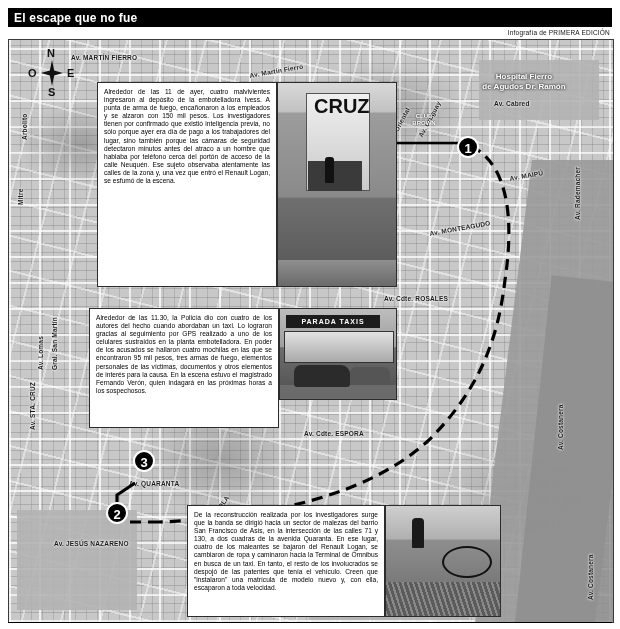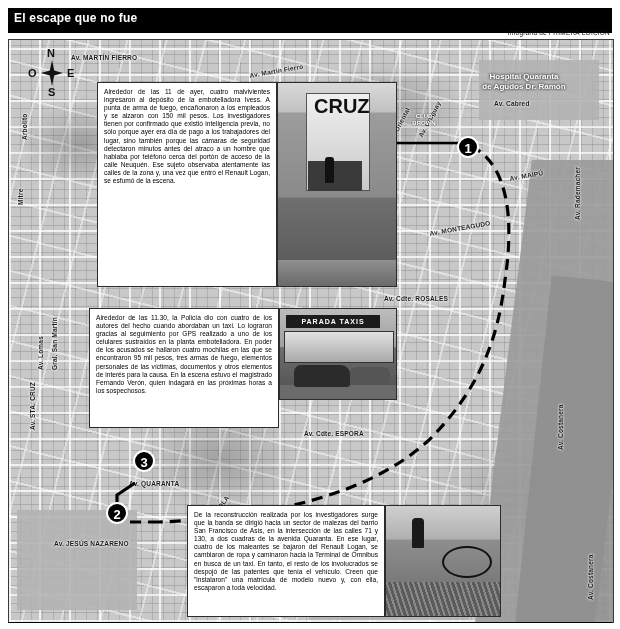--- a/index.html
+++ b/index.html
@@ -17,21 +17,21 @@
     overflow: hidden;
     background: #ffffff;
   }
 
   
   .headerbar {
     position: absolute;
     left: 8px;
     top: 8px;
     width: 604px;
-    height: 25px;
+    height: 19px;
     background: #000000;
   }
   .headerbar .title {
     position: absolute;
     left: 6px;
     top: 3px;
     color: #ffffff;
     font-size: 12px;
     font-weight: bold;
     letter-spacing: 0.2px;
@@ -420,21 +420,21 @@
     <div class="street rot90" style="left:548px;top:410px;">Av. Costanera</div>
     <div class="street rot90" style="left:578px;top:560px;">Av. Costanera</div>
     <div class="street rotm30" style="left:350px;top:100px;">Av. Roque Pérez</div>
     <div class="street rotm30" style="left:408px;top:95px;">Av. Uruguay</div>
     <div class="street rotm30" style="left:378px;top:100px;">Av. Oriental</div>
     <div class="street rot90" style="left:12px;top:100px;">Arbolito</div>
     <div class="street rot90" style="left:28px;top:330px;">Av. Lomas</div>
     <div class="street rot90" style="left:8px;top:165px;">Mitre</div>
     <div class="street rot90" style="left:42px;top:330px;">Gral. San Martín</div>
 
-    <div class="placename" style="left:440px;top:32px;width:150px;white-space:pre-line;">Hospital Quaranta
+    <div class="placename" style="left:440px;top:32px;width:150px;white-space:pre-line;">Hospital Fierro
 de Agudos Dr. Ramón</div>
 
     <div class="tag-cluburuguay" style="left:398px;top:73px;width:34px;white-space:pre-line;">CLUB
 BROWN</div>
 
     <svg class="routesvg" width="604" height="582" viewBox="0 0 604 582">
       <path d="M 452 103 L 460 105" stroke="#000" stroke-width="3" fill="none"></path>
       <path d="M 462 106 C 500 125, 505 180, 496 240 C 489 300, 470 350, 420 400 C 360 455, 260 478, 150 482" stroke="#000" stroke-width="3.2" fill="none" stroke-dasharray="11 7" stroke-linecap="butt"></path>
       <path d="M 150 482 L 120 482 L 108 472" stroke="#000" stroke-width="3.2" fill="none" stroke-dasharray="11 7"></path>
       <path d="M 108 472 L 108 455 L 126 443" stroke="#000" stroke-width="3.2" fill="none"></path>

